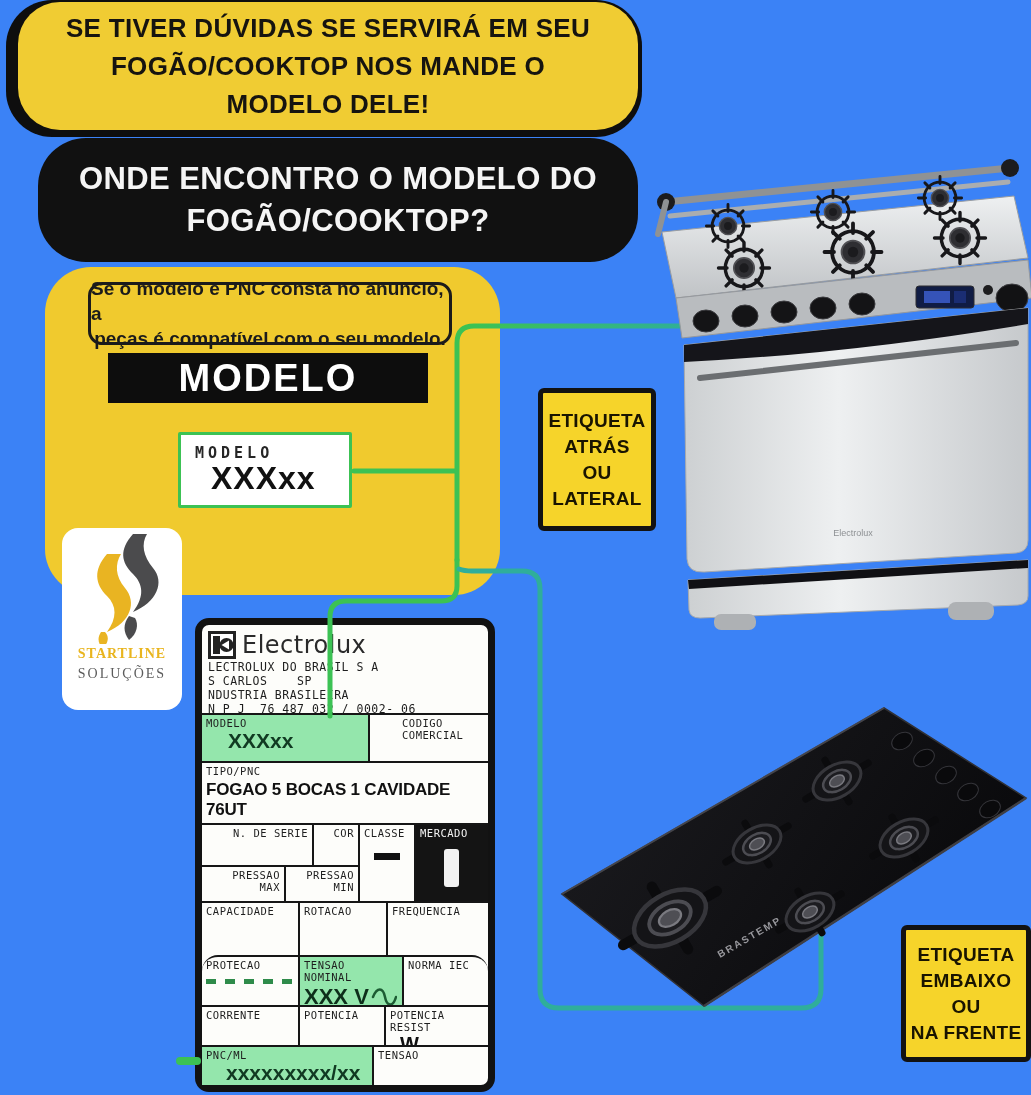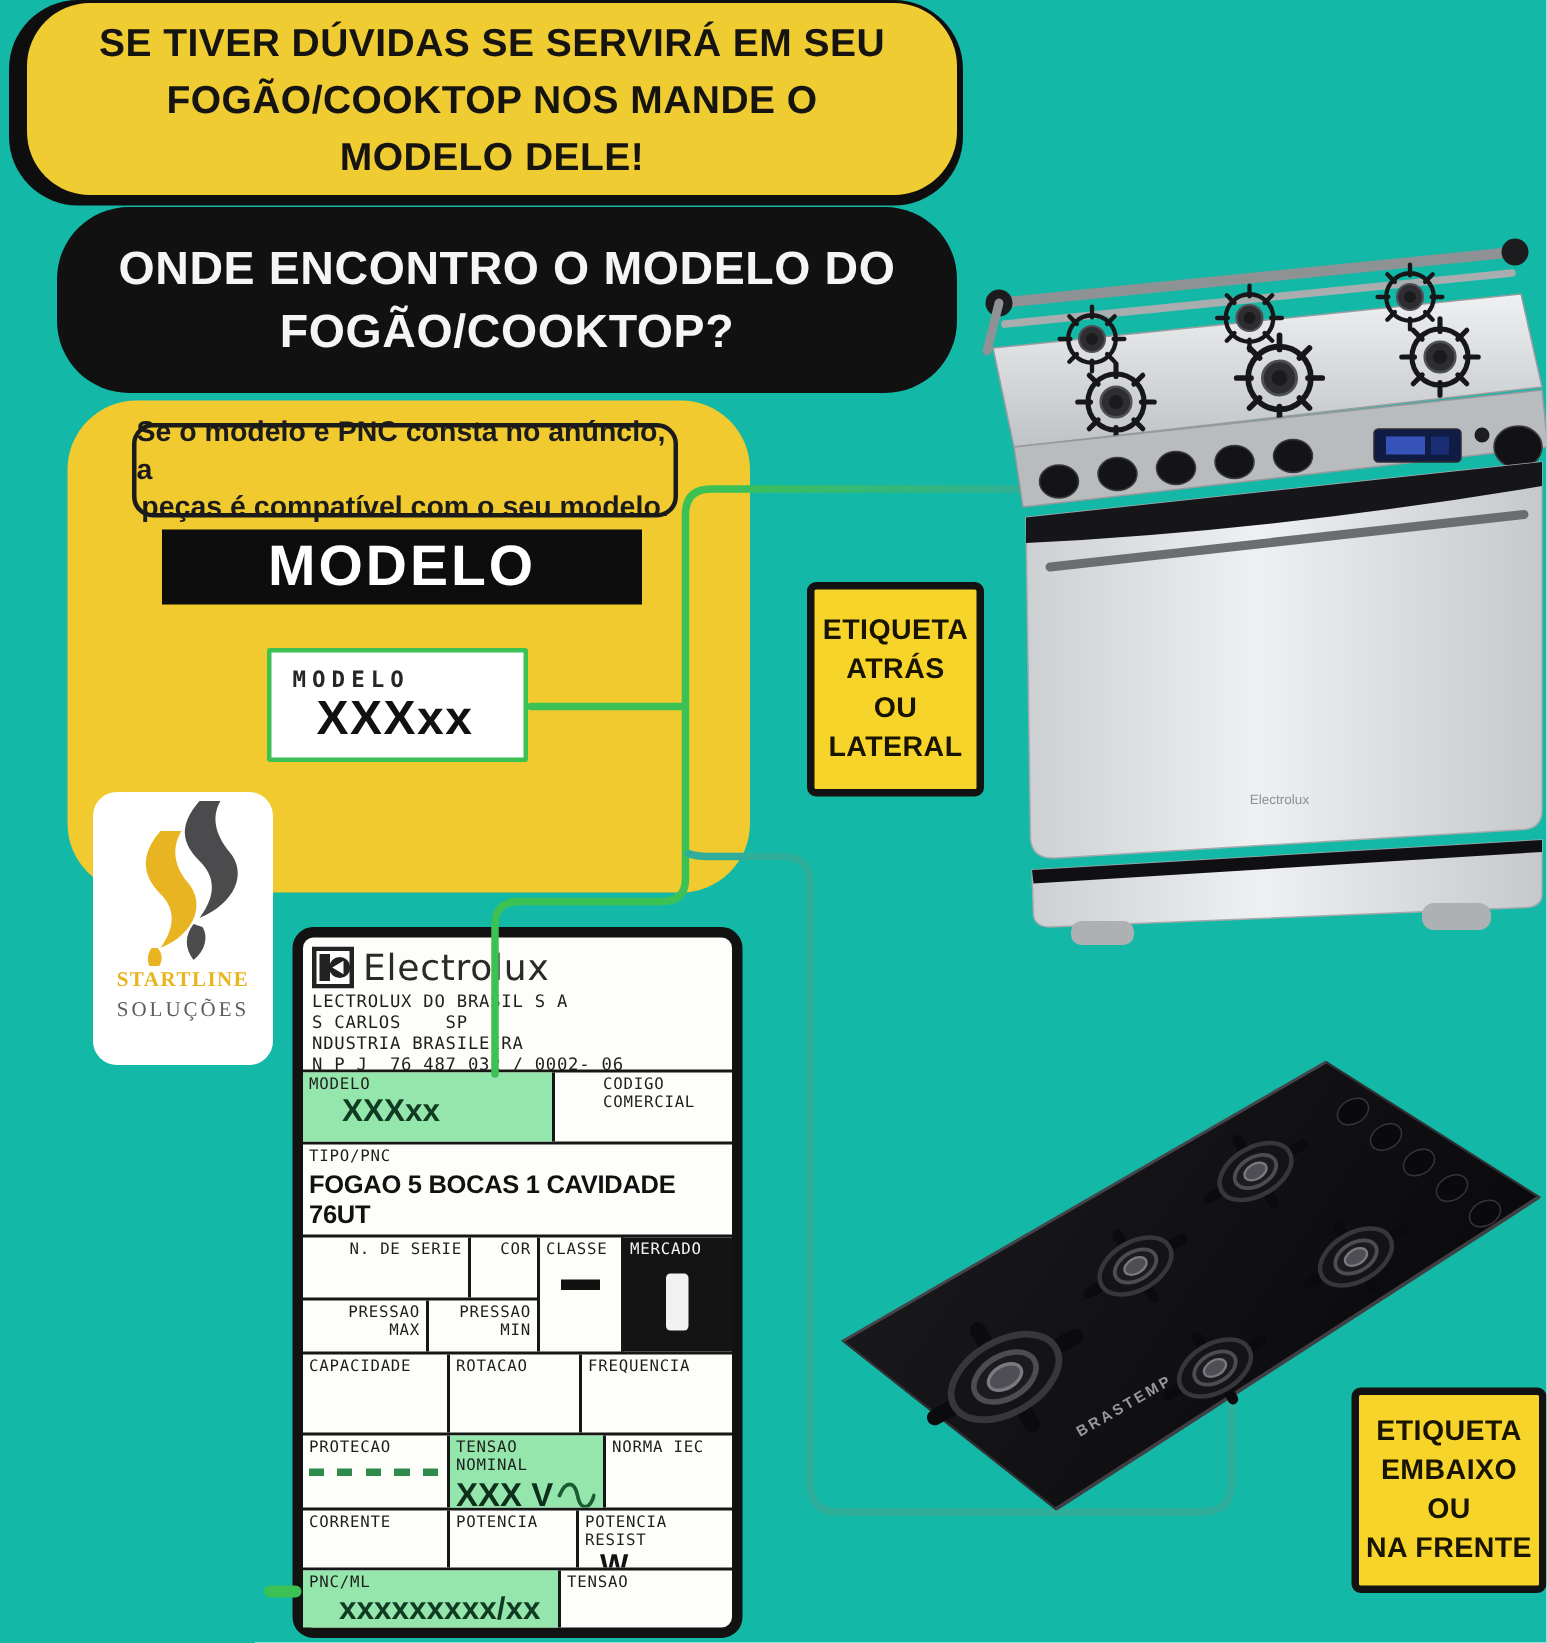--- a/index.html
+++ b/index.html
@@ -1,16 +1,16 @@
 <!DOCTYPE html>
 <html><head>
 <meta charset="utf-8">
 <style>
   html,body{margin:0;padding:0;background:#ffffff;}
-  #canvas{position:relative;width:1031px;height:1095px;background:#14b8a6;overflow:hidden;
+  #canvas{position:relative;width:1031px;height:1095px;background:#3b82f6;overflow:hidden;
           font-family:"Liberation Sans",sans-serif;}
 
   
   .banner1-shadow{position:absolute;left:6px;top:0;width:636px;height:137px;background:#0e0e0e;border-radius:46px;z-index:1;}
   .banner1{position:absolute;left:18px;top:2px;width:620px;height:128px;background:#F0CC33;border-radius:42px;
            display:flex;flex-direction:column;justify-content:center;align-items:center;z-index:2;}
   .banner1 div{font-weight:bold;font-size:26px;line-height:38px;color:#161410;letter-spacing:.3px;}
   .banner2{position:absolute;left:38px;top:138px;width:600px;height:124px;background:#111111;border-radius:48px;
            display:flex;flex-direction:column;justify-content:center;align-items:center;z-index:2;}
   .banner2 div{font-weight:bold;font-size:31px;line-height:42px;color:#f5f5f5;letter-spacing:.4px;}
@@ -180,21 +180,21 @@
         <span class="plbl">CAPACIDADE</span>
       </div>
       <div class="pcell" style="width:88px;">
         <span class="plbl">ROTACAO</span>
       </div>
       <div class="pcell" style="flex:1;">
         <span class="plbl">FREQUENCIA</span>
       </div>
     </div>
 
-    <div class="prow" style="height:50px;">
+    <div class="prow" style="height:50px;border-radius:16px;">
       <div class="pcell" style="width:96px;">
         <span class="plbl">PROTECAO</span>
         <div class="prot-dash"></div>
       </div>
       <div class="pcell cell-green" style="width:104px;">
         <span class="plbl">TENSAO NOMINAL</span>
         <div class="tensao-val">
           <span>XXX V</span>
           <svg width="26" height="18" viewBox="0 0 26 18">
             <path d="M2 9 C6 -1 12 -1 14 9 C16 19 22 19 25 9" stroke="#1c5c33" stroke-width="2.5" fill="none" stroke-linecap="round"></path>

